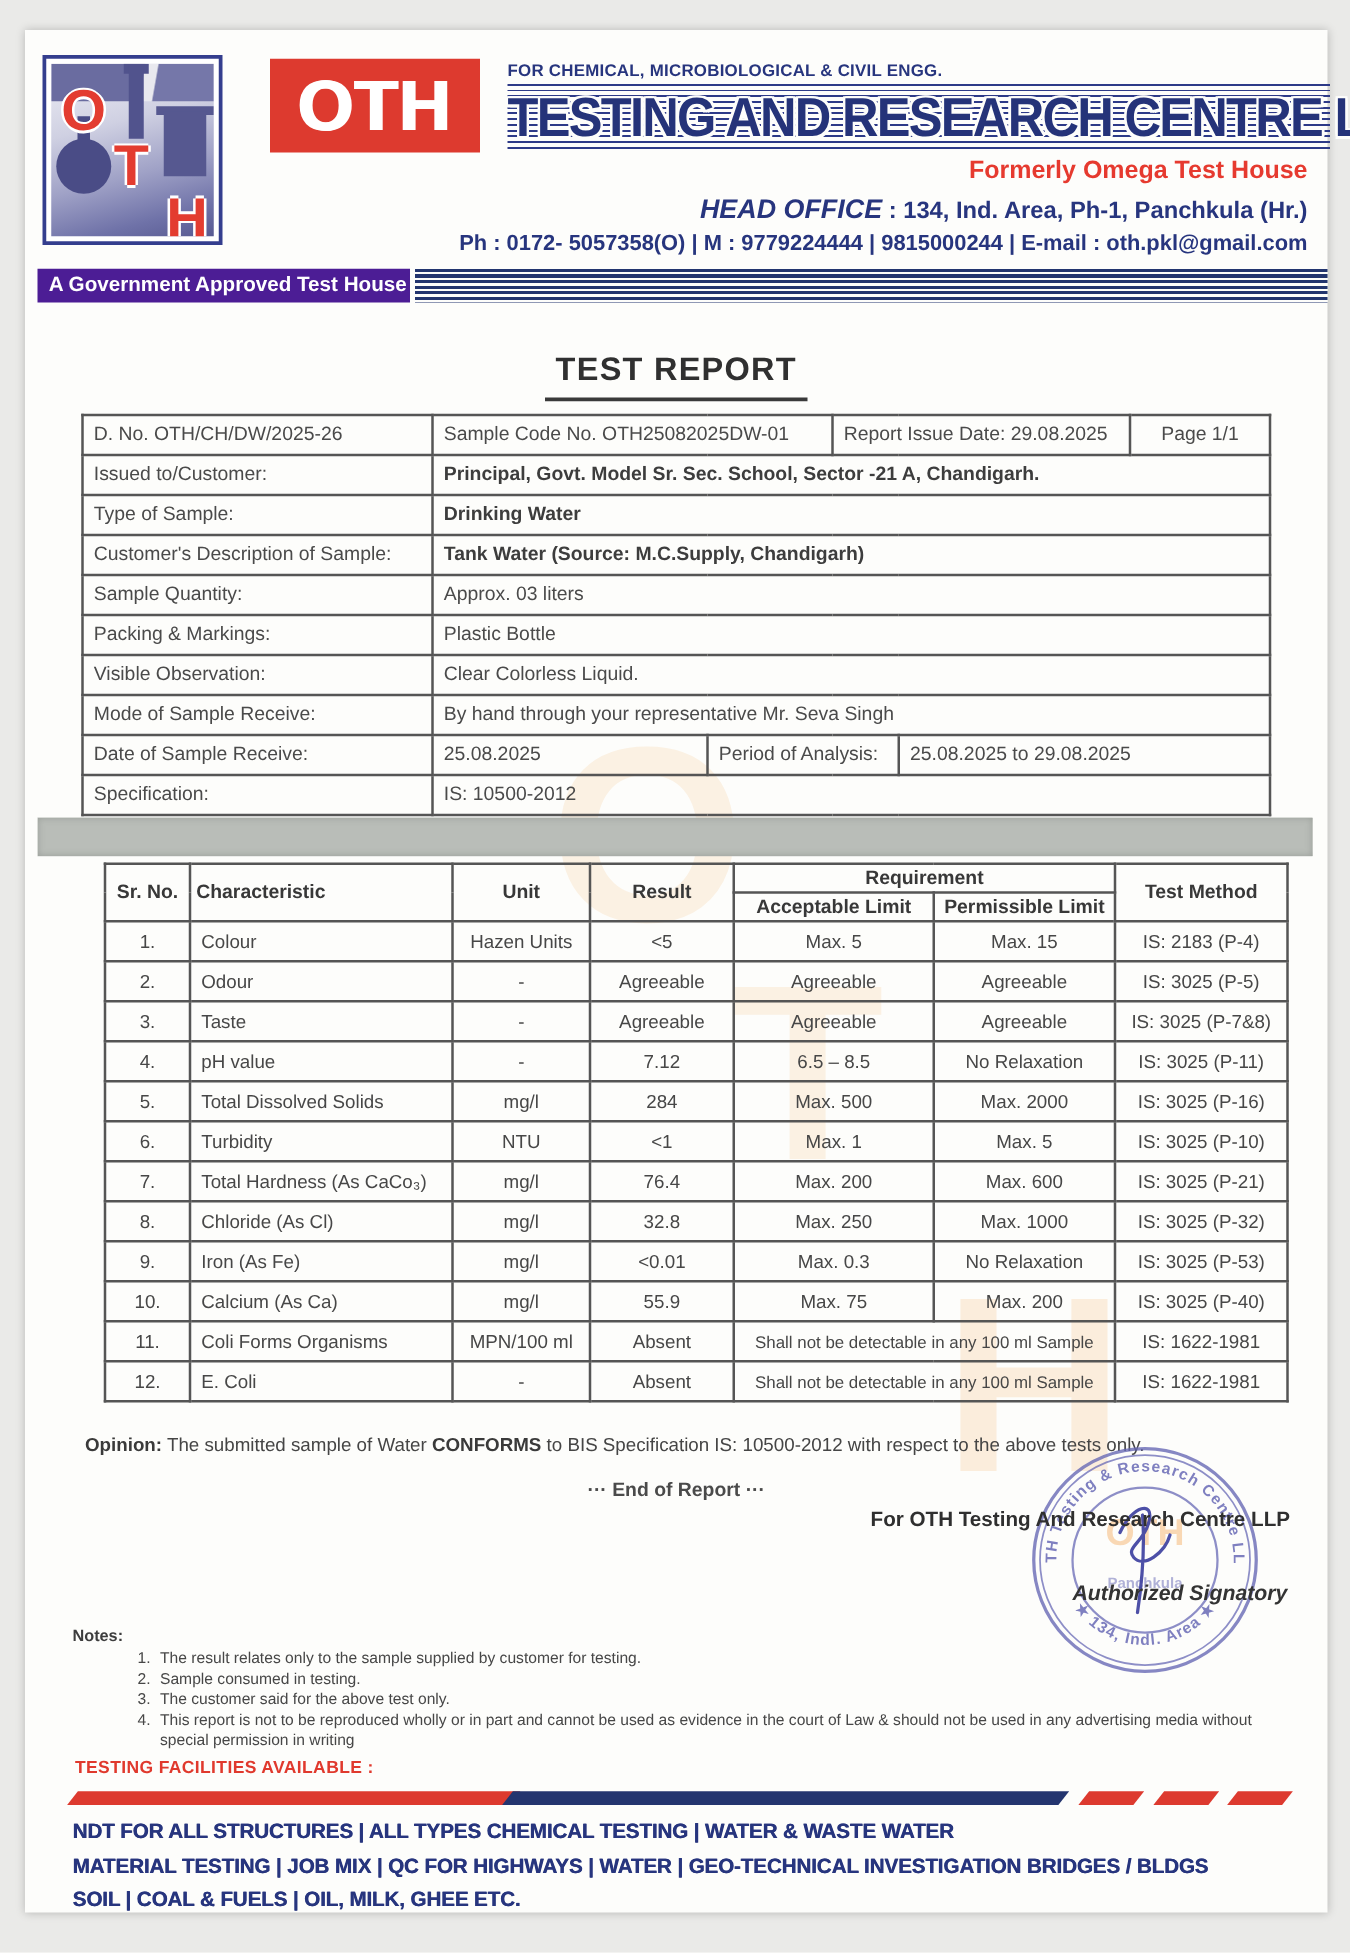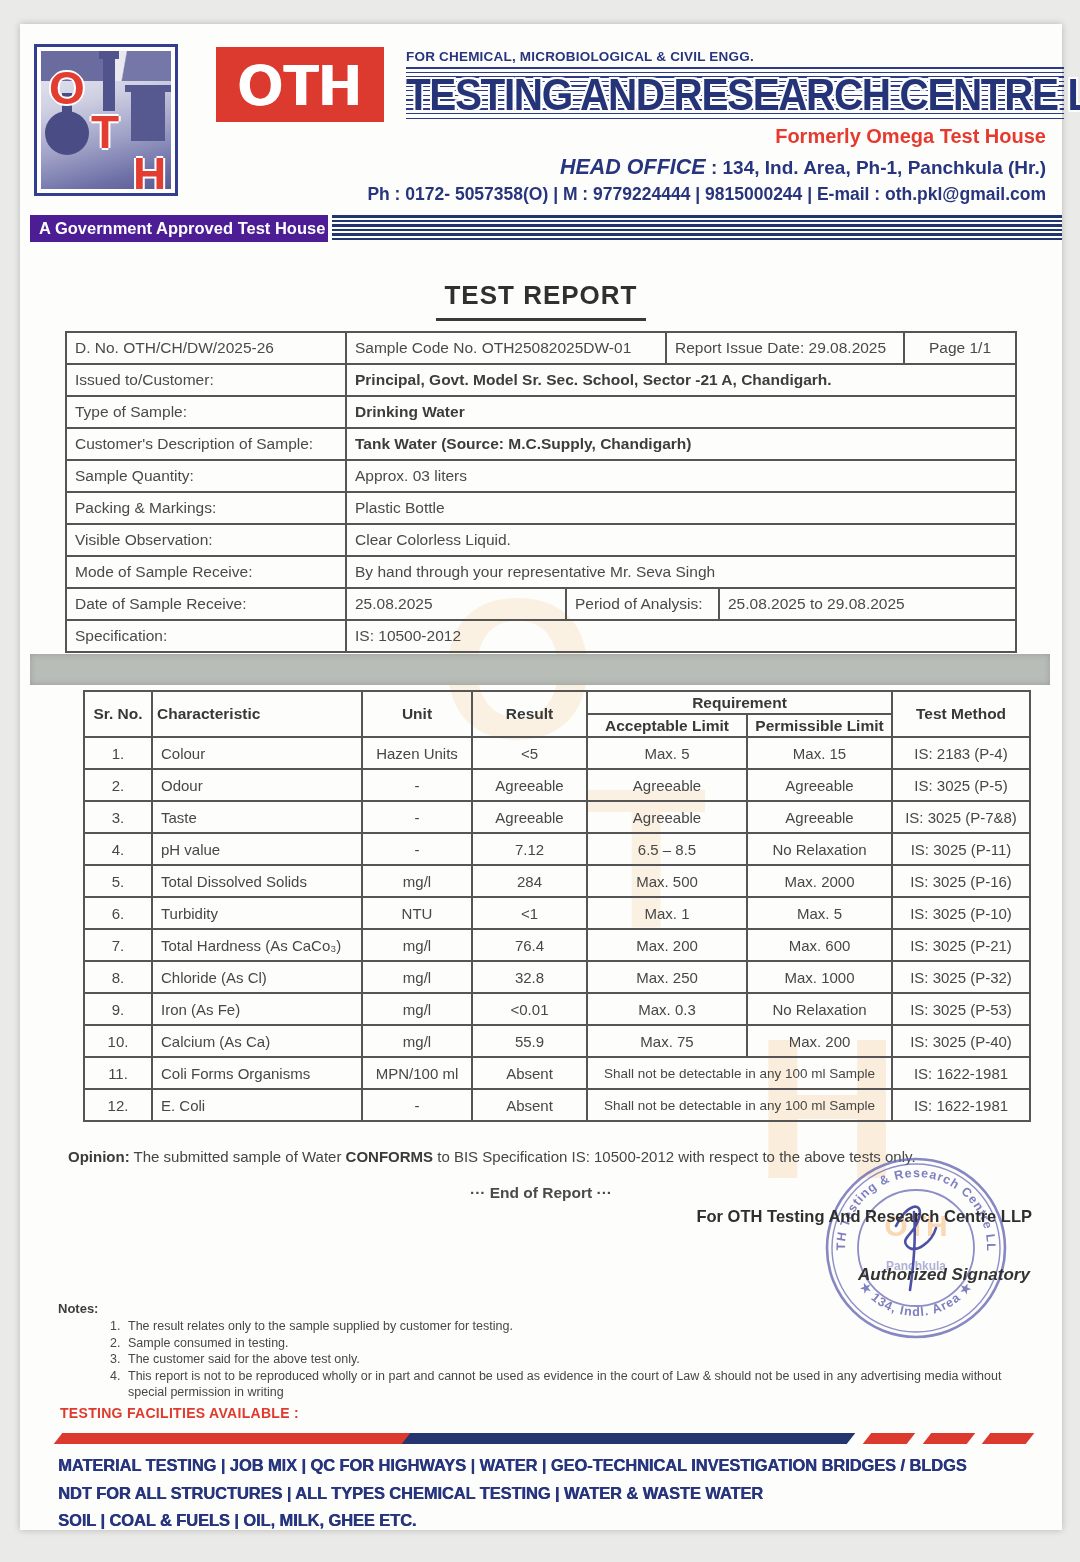--- a/index.html
+++ b/index.html
@@ -403,18 +403,18 @@
   <div class="abs bar">
     <div class="seg red"></div>
     <div class="seg navy"></div>
     <div style="flex:1"></div>
     <div class="seg dash"></div>
     <div class="seg dash"></div>
     <div class="seg dash"></div>
   </div>
 
   <div class="abs facility-lines" id="facility-lines">
+      <div>NDT FOR ALL STRUCTURES   |   ALL TYPES CHEMICAL TESTING  |  WATER  &amp;  WASTE WATER</div>
       <div>MATERIAL TESTING  |  JOB MIX  |  QC FOR HIGHWAYS  |  WATER   |  GEO-TECHNICAL INVESTIGATION BRIDGES / BLDGS</div>
-      <div>NDT FOR ALL STRUCTURES   |   ALL TYPES CHEMICAL TESTING  |  WATER  &amp;  WASTE WATER</div>
       <div>SOIL  |  COAL  &amp;  FUELS  |  OIL, MILK, GHEE ETC.</div>
     </div>
 
 </div>
 
 </body></html>

